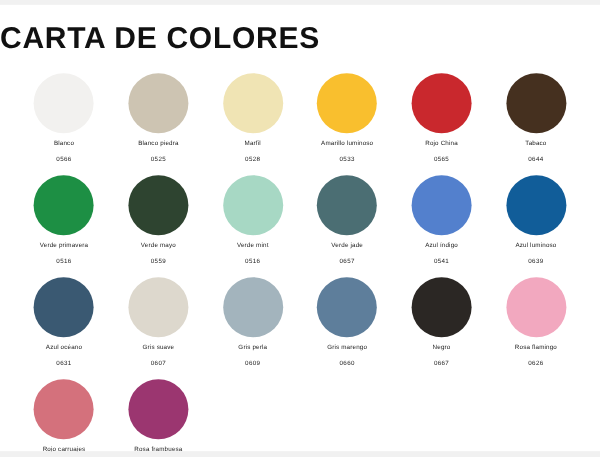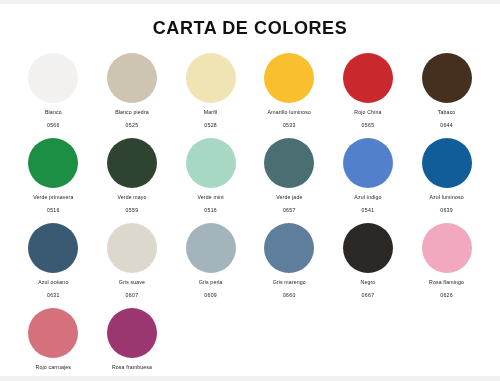--- a/index.html
+++ b/index.html
@@ -17,22 +17,22 @@
     position: relative;
     width: 500px;
     height: 381px;
     background: #ffffff;
     box-sizing: border-box;
     border-top: 4px solid #f1f1f1;
     border-bottom: 5px solid #f1f1f1;
     overflow: hidden;
   }
   .title {
-    text-align: center;
-    font-size: 18px;
+    text-align: left;
+    font-size: 25px;
     font-weight: bold;
     letter-spacing: 0.6px;
     color: #111111;
     margin: 14px 0 0 0;
     padding: 0;
     font-family: "Liberation Sans", sans-serif;
   }
   .grid {
     margin-top: 14px;
     padding: 0 14px;

